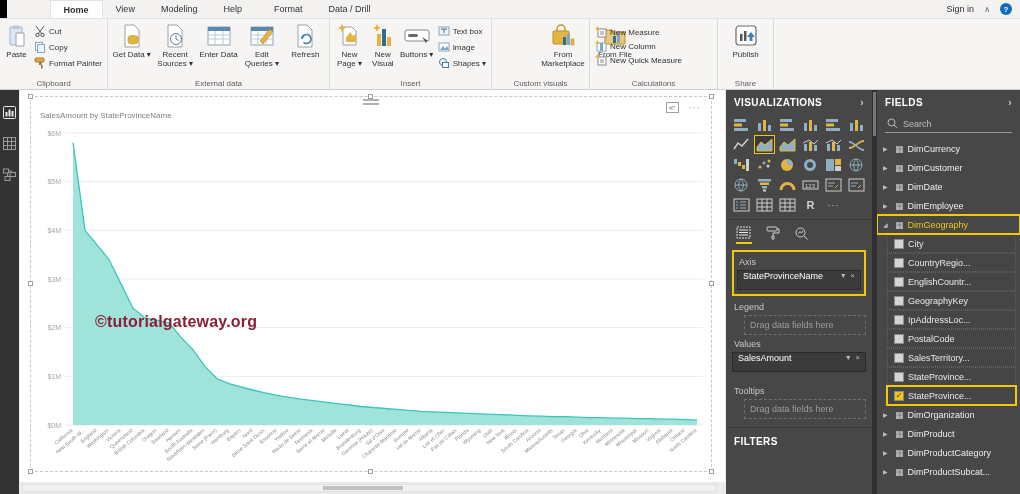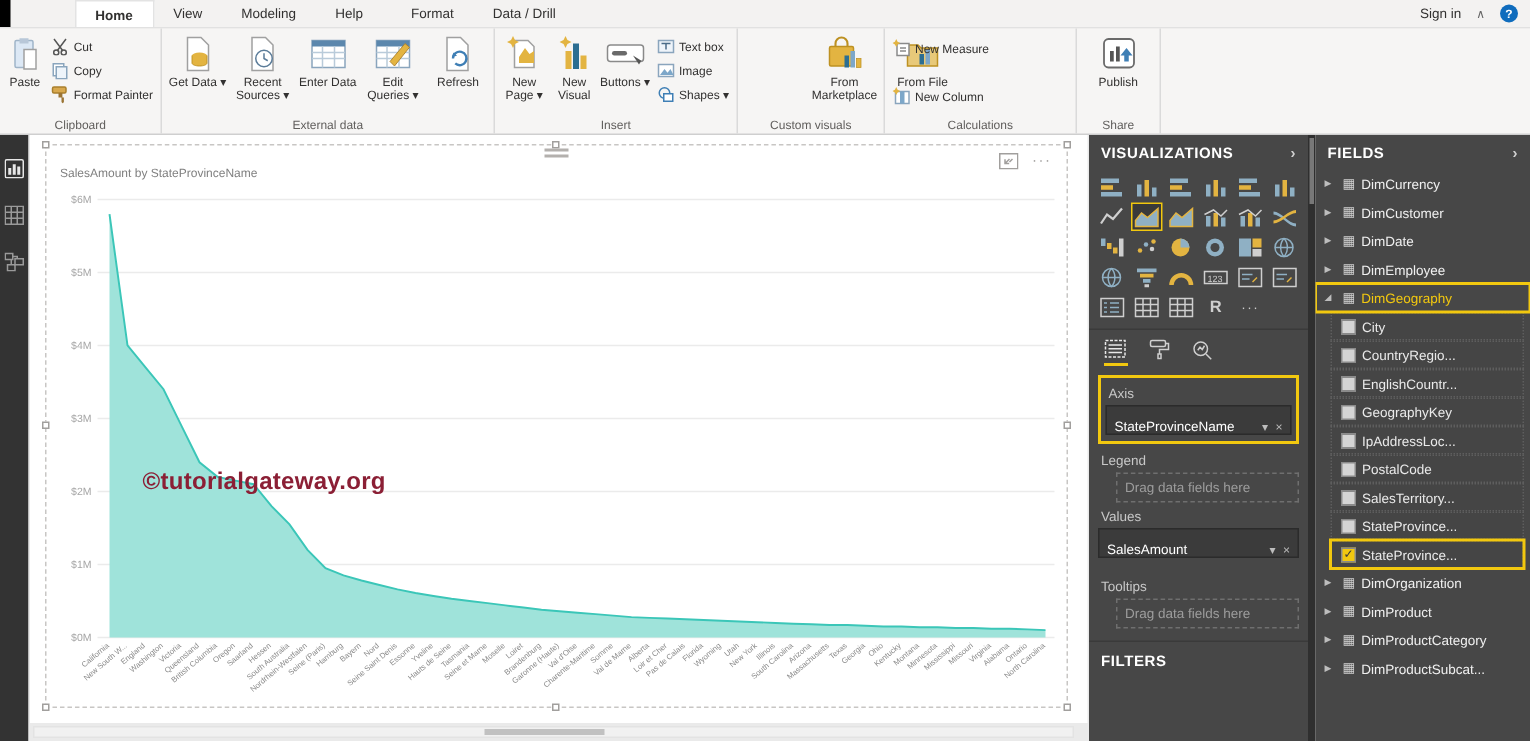--- a/index.html
+++ b/index.html
@@ -61,21 +61,21 @@
   .vgrid { display:grid; grid-template-columns:repeat(6,22px); gap:1px 1px; padding:2px 5px; }
   .vicon { width:21px; height:19px; display:flex; align-items:center; justify-content:center; background:transparent; border:1px solid transparent; cursor:pointer; }
   .vicon.sel { border:1px solid #F2C80F; background:#3a3a3a; }
 
   .vtabs { display:flex; gap:14px; padding:6px 10px 0 10px; border-top:1px solid #3a3a3a; margin-top:3px; }
   .vtab { padding-bottom:3px; cursor:pointer; }
   .vtab.active { border-bottom:2px solid #F2C80F; }
 
   .wells { padding:4px 6px; font-size:9px; }
   .well-label { color:#c8c8c8; padding:4px 2px 3px 2px; }
-  .field-chip { background:#3b3b3b; border:1px solid #2b2b2b; height:20px; display:flex; align-items:flex-end; padding:0 5px; color:#fff; }
+  .field-chip { background:#3b3b3b; border:1px solid #2b2b2b; height:20px; display:flex; align-items:flex-start; padding:0 5px; color:#fff; }
   .field-chip .grow { flex:1; white-space:nowrap; overflow:hidden; }
   .chip-ctl { color:#bdbdbd; margin-left:5px; font-size:8px; cursor:pointer; }
   .drop-zone { border:1px dashed #6f6f6f; height:20px; display:flex; align-items:center; padding:0 5px; color:#9d9d9d;margin-left:12px; }
   .hl-box { border:2px solid #F2C80F; padding:1px 3px 4px 3px; margin:2px 0; }
   .filters-head { font-size:10px; font-weight:bold; letter-spacing:.4px; padding:8px 8px 4px 8px; border-top:1px solid #3a3a3a; margin-top:4px; }
 
   .search-box { margin:2px 8px 6px 8px; border-bottom:1px solid #9a9a9a; display:flex; align-items:center; gap:5px; padding:3px 2px; color:#bdbdbd; }
   .flist { font-size:9px; }
   .frow { display:flex; align-items:center; gap:4px; height:19px; padding:0 6px; cursor:pointer; white-space:nowrap; overflow:hidden; }
   .frow .arrow { width:8px; font-size:6px; color:#bdbdbd; }
@@ -305,21 +305,21 @@
           </span>
         <span class="rlbl">From File</span>
       </div>
     </div>
     <div class="rglabel">Custom visuals</div>
   </div>
 
 
   <div class="rgroup" style="width:128px">
     <div class="ritems">
-      <div class="rcol" style="padding-top:4px; gap:18px;justify-content:flex-end;">
+      <div class="rcol" style="padding-top:4px; gap:0;justify-content:flex-end;">
         <div class="rsmall">
           <span class="ricS">
               <svg width="12" height="12">
                 <rect x="3" y="3" width="8" height="8" fill="#fff" stroke="#8a8a8a"></rect>
                 <path d="M5 6h4M5 8h4" stroke="#8a8a8a"></path>
                 <path d="M2.5 0l.9 1.8L5.2 2.7 3.4 3.6 2.5 5.4 1.6 3.6 0 2.7l1.6-.9z" fill="#e3b441"></path>
               </svg>
             </span>
           <span>New Measure</span>
         </div>
@@ -736,20 +736,29 @@
 
   <div class="pane-scroll">
       <div class="thumb"></div>
     </div>
 
   <div class="pane fields-pane">
     <div class="pane-head">
       <span>FIELDS</span>
       <span class="chev">›</span>
     </div>
+    <div class="search-box">
+      <span>
+          <svg width="11" height="11">
+            <circle cx="4.5" cy="4.5" r="3.5" fill="none" stroke="#bdbdbd"></circle>
+            <path d="M7.2 7.2l3 3" stroke="#bdbdbd"></path>
+          </svg>
+        </span>
+      <span>Search</span>
+    </div>
     <div class="flist">
         <div class="frow table-row">
           <span class="arrow">▶</span>
           <span class="ticon">▦</span>
           <span class="lbl">DimCurrency</span>
         </div>
         <div class="frow table-row">
           <span class="arrow">▶</span>
           <span class="ticon">▦</span>
           <span class="lbl">DimCustomer</span>

